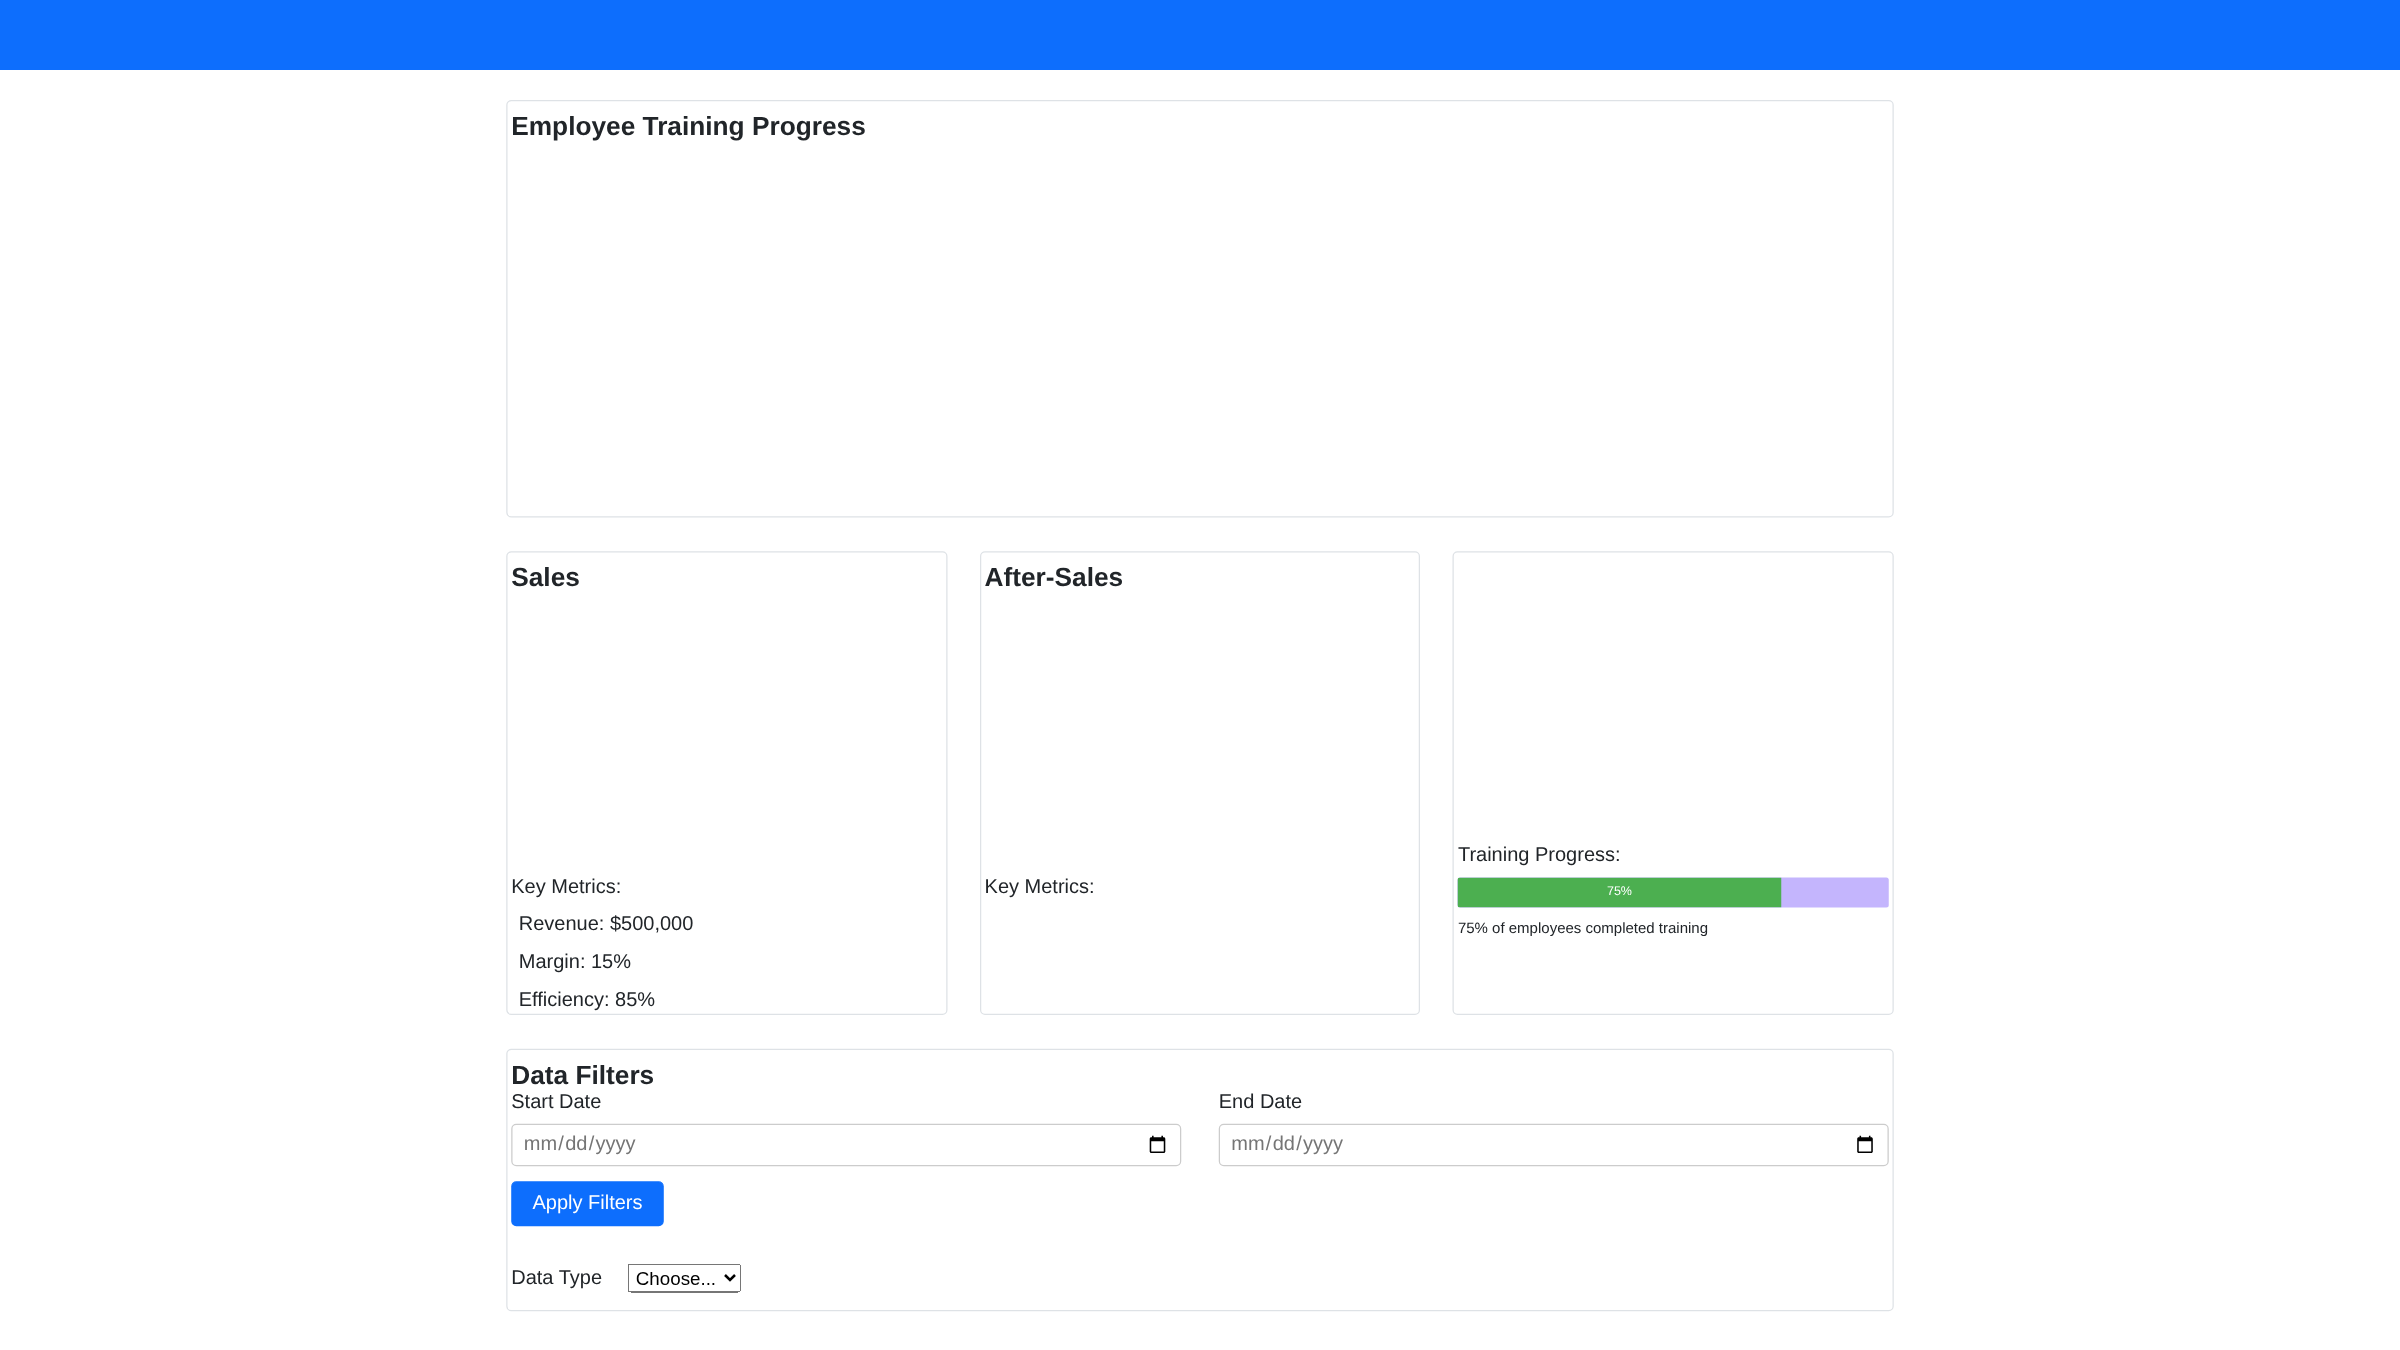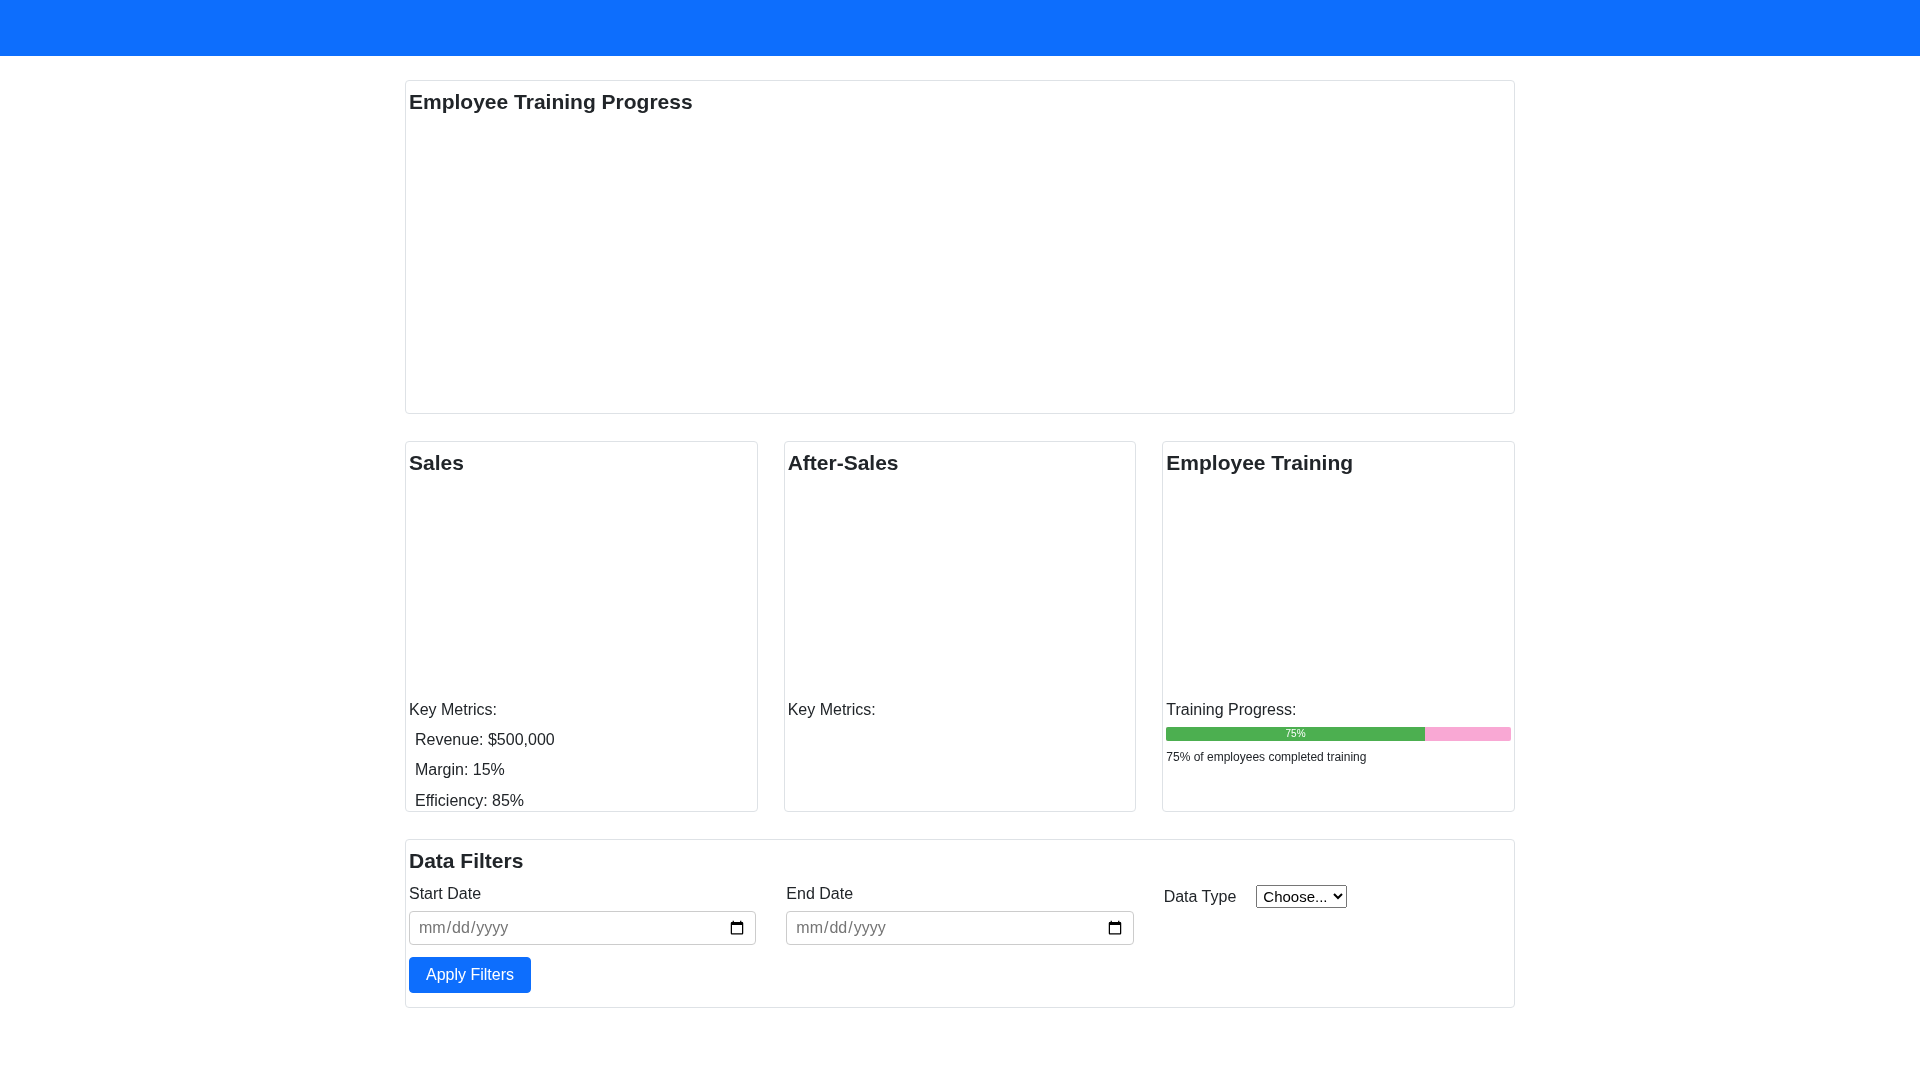--- a/index.html
+++ b/index.html
@@ -65,22 +65,22 @@
   }
   .metrics-list li {
     font-size: 16px;
     line-height: 1.2;
     margin-bottom: 11px;
   }
   
   .progress {
     margin-top: 7px;
     width: 100%;
-    height: 14px;
-    background: #f9a8d4;
+    height: 24px;
+    background: #c4b5fd;
     border-radius: 2px;
     overflow: hidden;
   }
   .progress-fill {
     height: 100%;
     background: #4caf50;
     display: flex;
     align-items: center;
     justify-content: center;
   }
@@ -93,23 +93,22 @@
     margin: 9px 0 12px 0;
     font-size: 12px;
   }
   
   .filters-card {
     margin-top: 27px;
     margin-bottom: 40px;
     padding-bottom: 14px;
   }
   .filters-grid {
-    margin-top: 12px;
     display: grid;
-    grid-template-columns: 1fr 1fr 1fr;
+    grid-template-columns: 1fr 1fr;
     gap: 30px;
     align-items: start;
   }
   .filter-label {
     display: block;
     font-size: 16px;
     margin-bottom: 8px;
   }
   .date-input {
     display: block;
@@ -171,21 +170,20 @@
       </ul>
     </section>
 
     <section class="card metric-card">
       <h2 class="card-title">After-Sales</h2>
       <div class="chart-area"></div>
       <p class="metrics-label">Key Metrics:</p>
     </section>
 
     <section class="card metric-card">
-      <h2 class="card-title">Employee Training</h2>
       <div class="chart-area"></div>
       <p class="metrics-label">Training Progress:</p>
       <div class="progress">
         <div class="progress-fill" style="width: 75%;">
           <span>75%</span>
         </div>
       </div>
       <p class="progress-caption">75% of employees completed training</p>
     </section>
 

